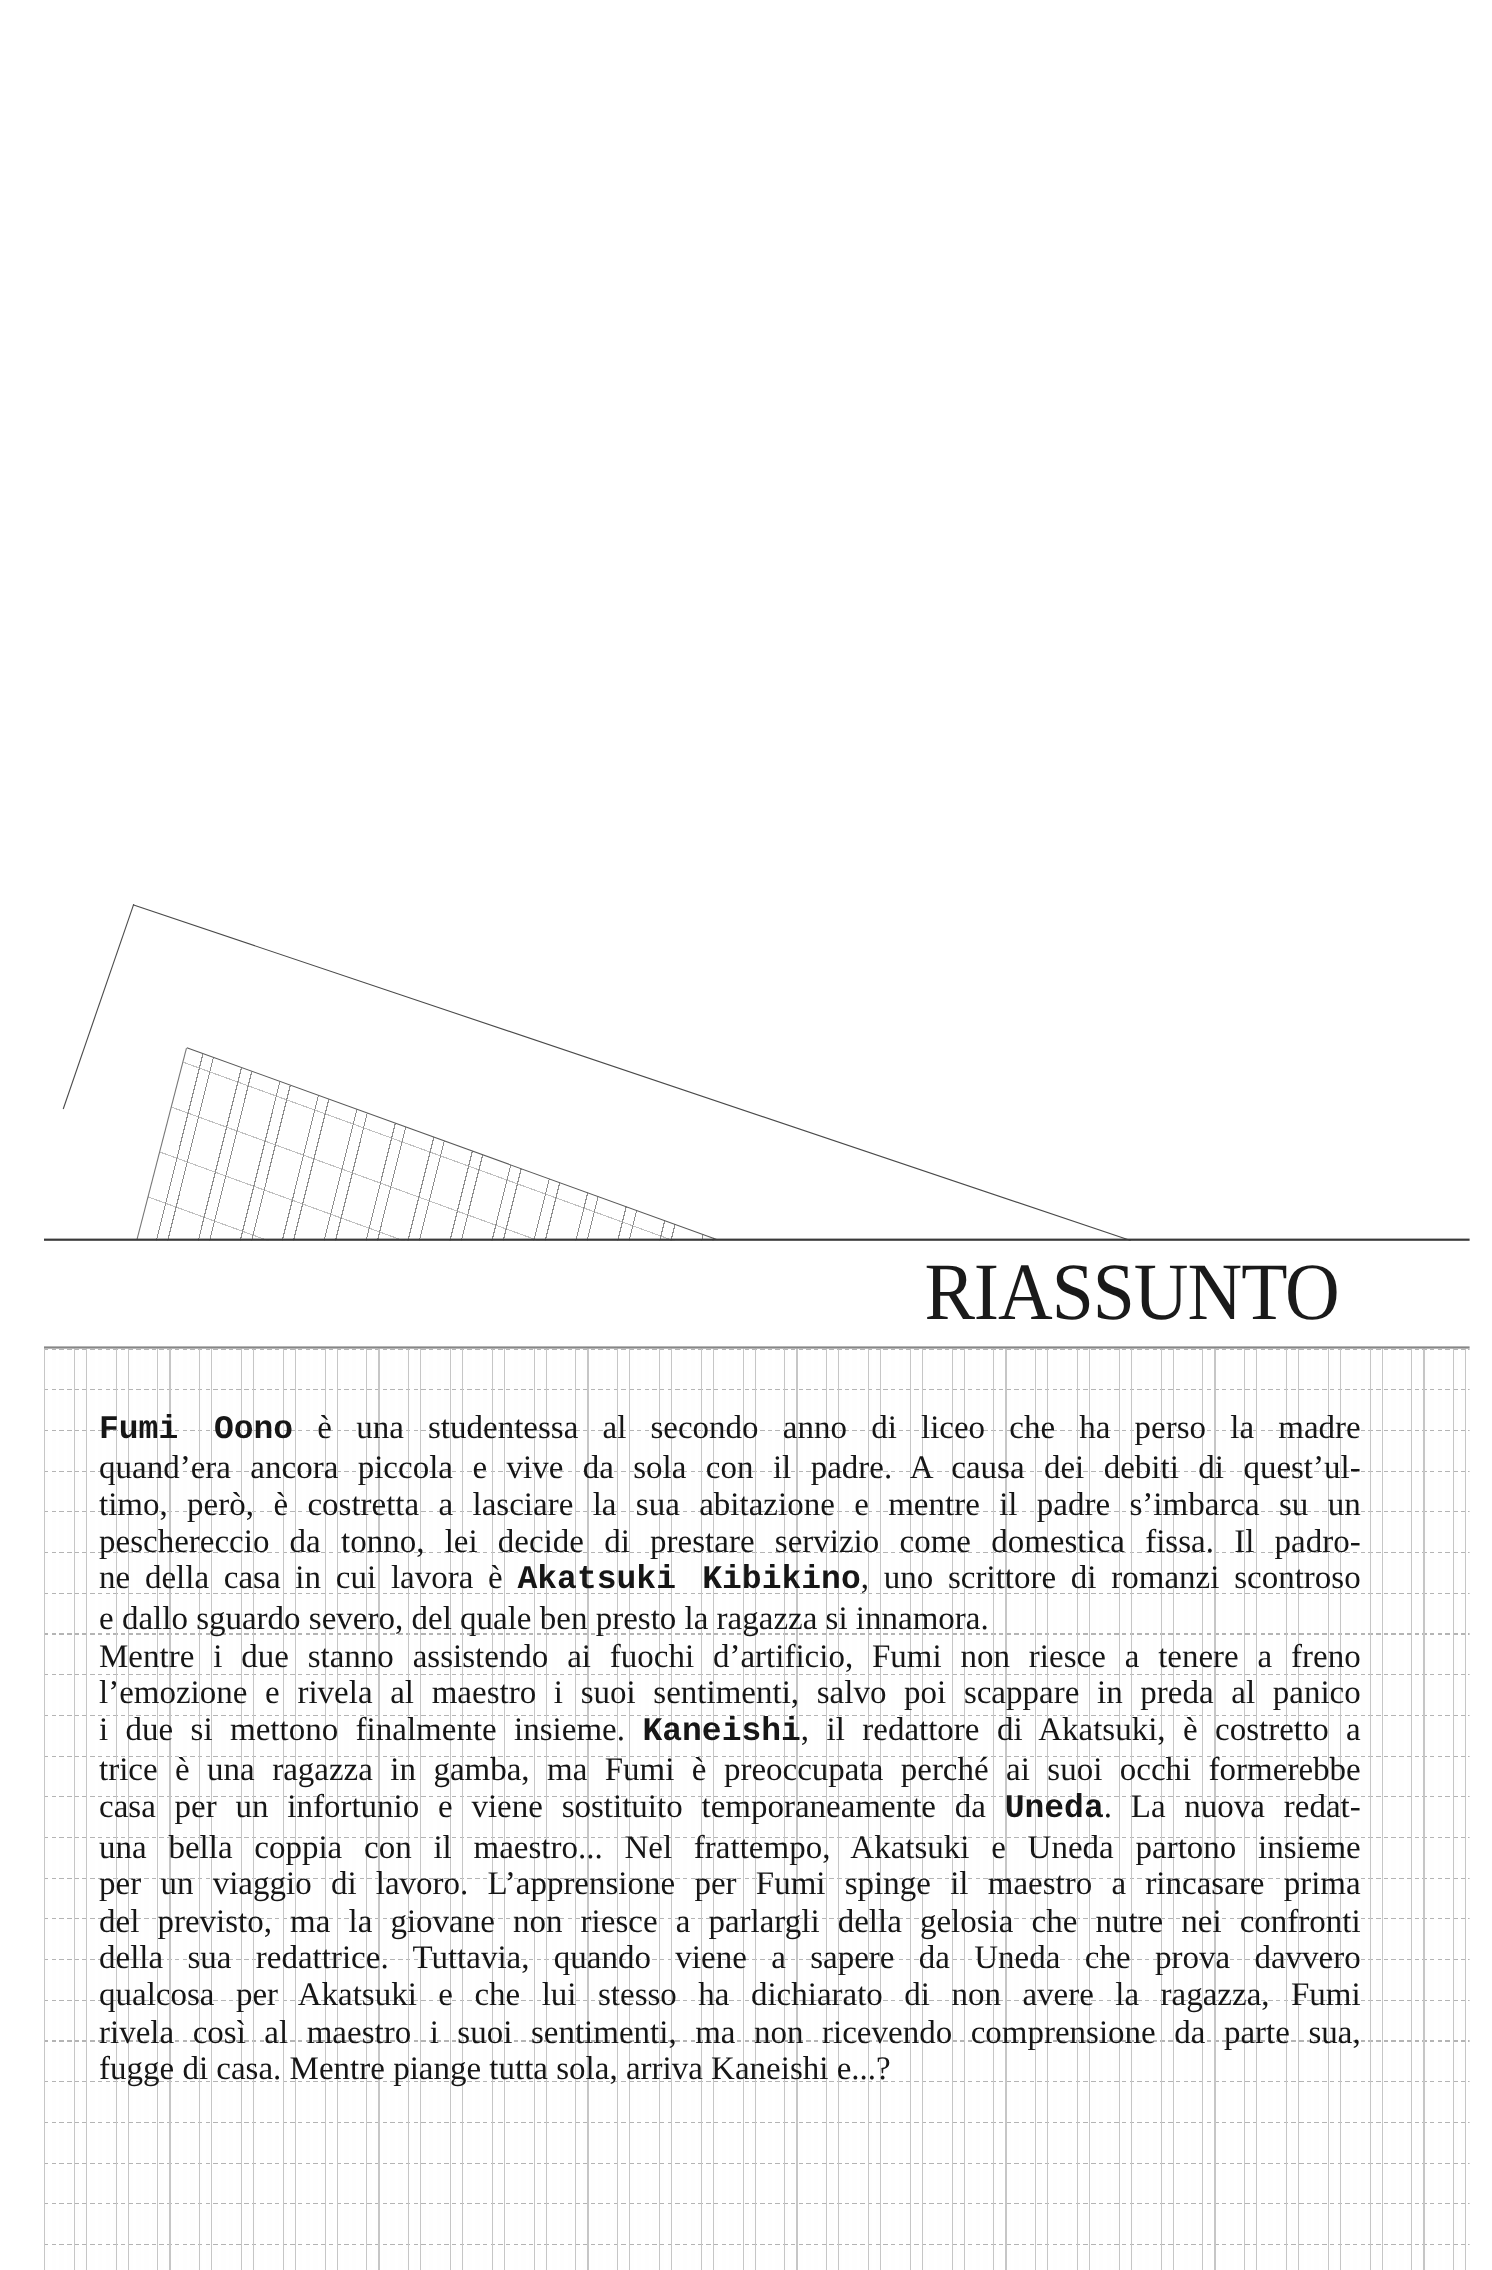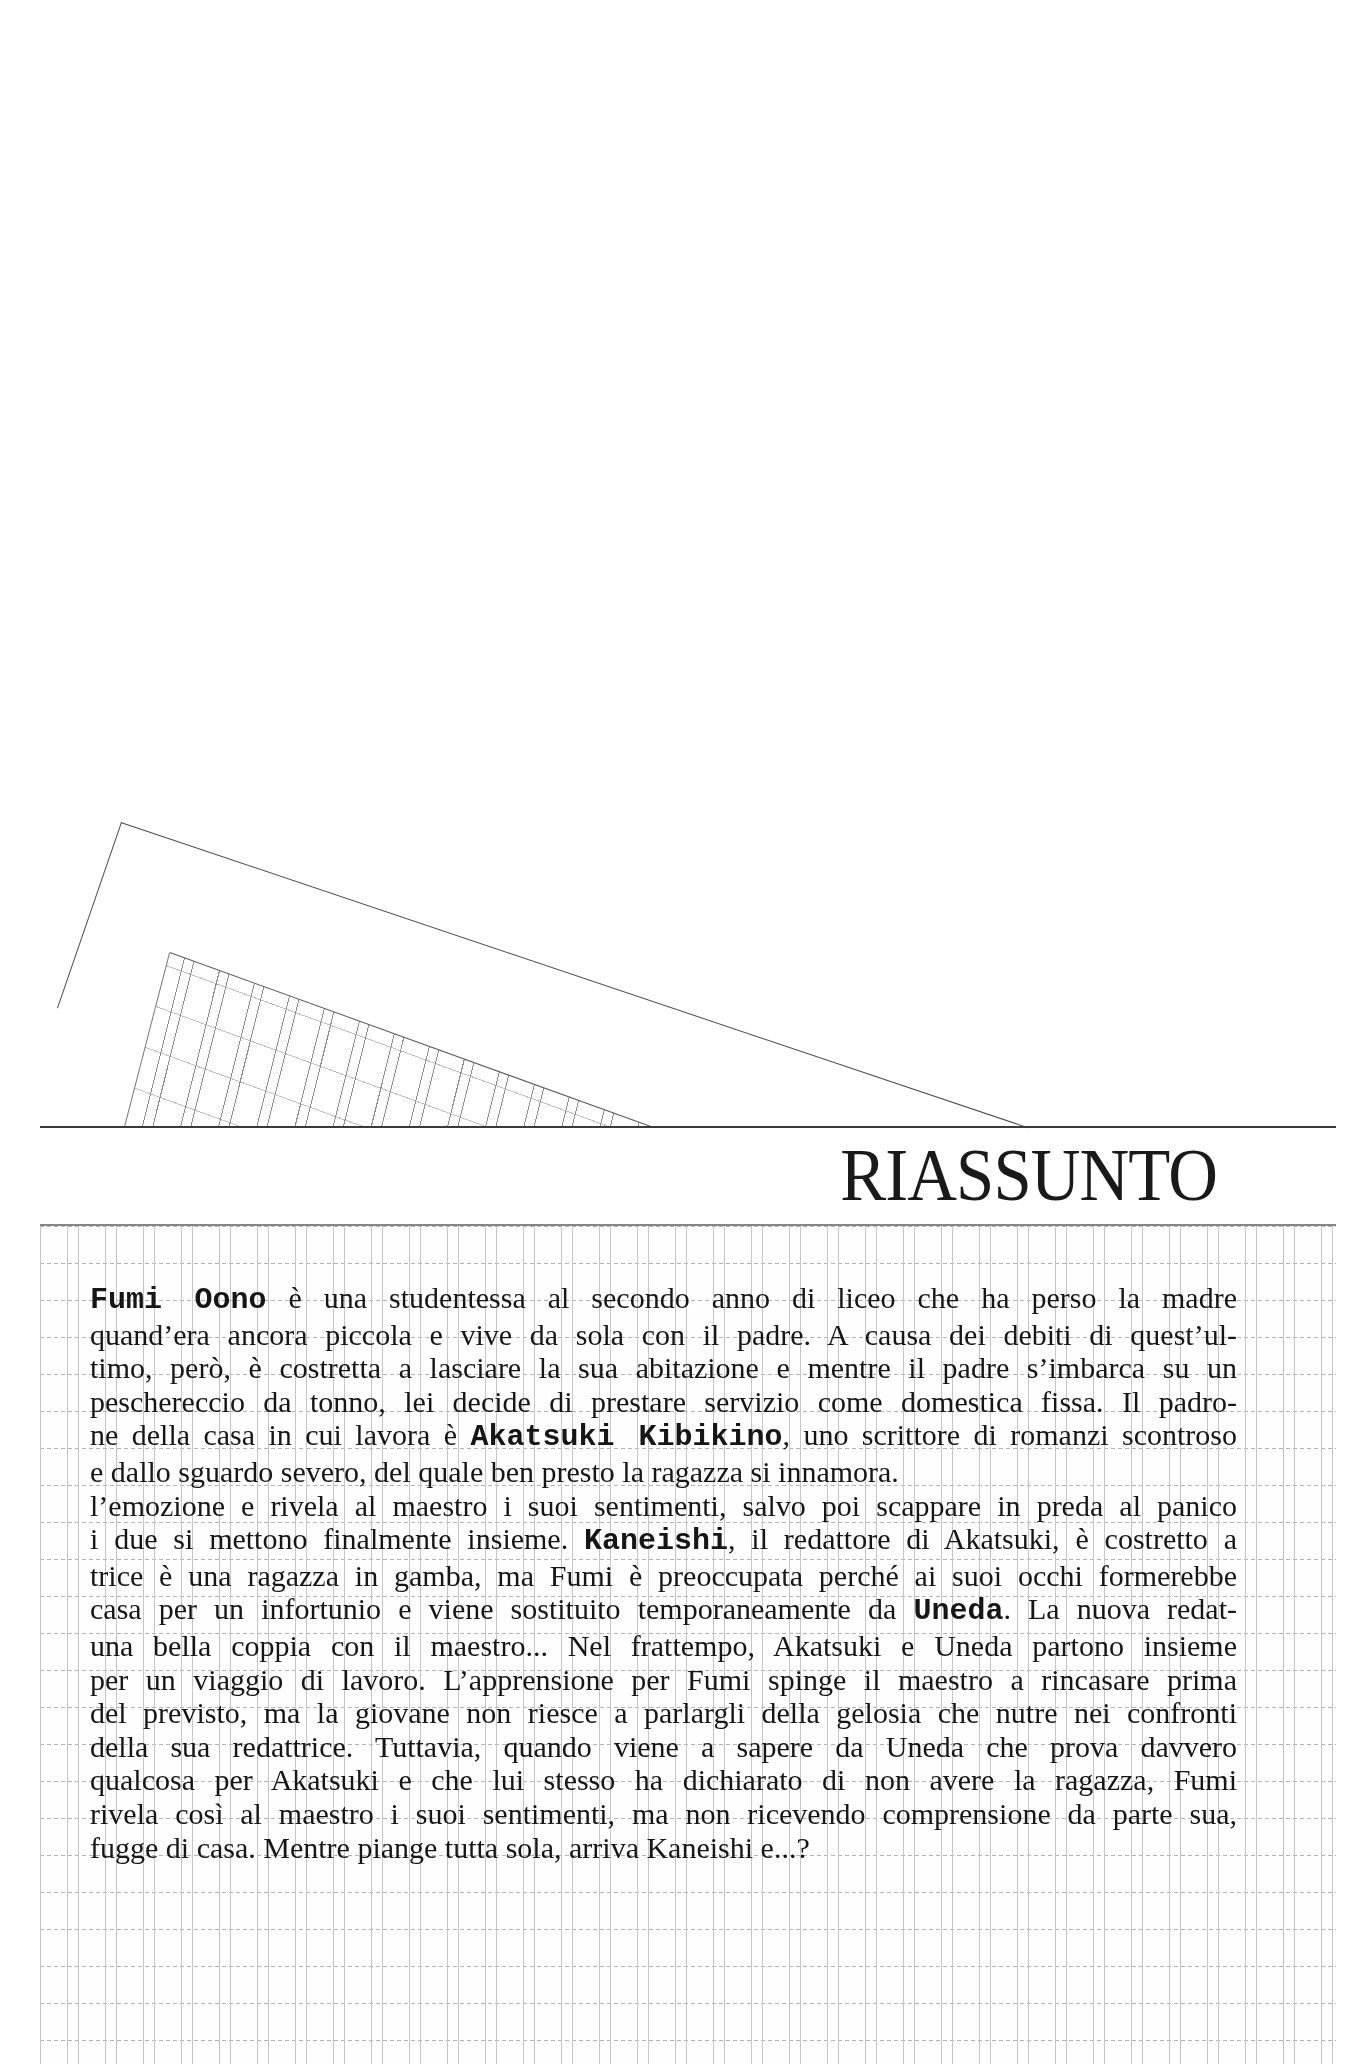--- a/index.html
+++ b/index.html
@@ -68,20 +68,21 @@
 
   <div class="grid"></div>
 
   <div class="summary">
       <div class="line"><span class="b">Fumi Oono</span><span> è una studentessa al secondo anno di liceo che ha perso la madre</span></div>
       <div class="line"><span>quand’era ancora piccola e vive da sola con il padre. A causa dei debiti di quest’ul-</span></div>
       <div class="line"><span>timo, però, è costretta a lasciare la sua abitazione e mentre il padre s’imbarca su un</span></div>
       <div class="line"><span>peschereccio da tonno, lei decide di prestare servizio come domestica fissa. Il padro-</span></div>
       <div class="line"><span>ne della casa in cui lavora è </span><span class="b">Akatsuki Kibikino</span><span>, uno scrittore di romanzi scontroso</span></div>
       <div class="line rag"><span>e dallo sguardo severo, del quale ben presto la ragazza si innamora.</span></div>
+      <div class="line"><span>Mentre i due stanno assistendo ai fuochi d’artificio, Fumi non riesce a tenere a freno</span></div>
       <div class="line"><span>l’emozione e rivela al maestro i suoi sentimenti, salvo poi scappare in preda al panico</span></div>
       <div class="line"><span>i due si mettono finalmente insieme. </span><span class="b">Kaneishi</span><span>, il redattore di Akatsuki, è costretto a</span></div>
       <div class="line"><span>trice è una ragazza in gamba, ma Fumi è preoccupata perché ai suoi occhi formerebbe</span></div>
       <div class="line"><span>casa per un infortunio e viene sostituito temporaneamente da </span><span class="b">Uneda</span><span>. La nuova redat-</span></div>
       <div class="line"><span>una bella coppia con il maestro... Nel frattempo, Akatsuki e Uneda partono insieme</span></div>
       <div class="line"><span>per un viaggio di lavoro. L’apprensione per Fumi spinge il maestro a rincasare prima</span></div>
       <div class="line"><span>del previsto, ma la giovane non riesce a parlargli della gelosia che nutre nei confronti</span></div>
       <div class="line"><span>della sua redattrice. Tuttavia, quando viene a sapere da Uneda che prova davvero</span></div>
       <div class="line"><span>qualcosa per Akatsuki e che lui stesso ha dichiarato di non avere la ragazza, Fumi</span></div>
       <div class="line"><span>rivela così al maestro i suoi sentimenti, ma non ricevendo comprensione da parte sua,</span></div>

